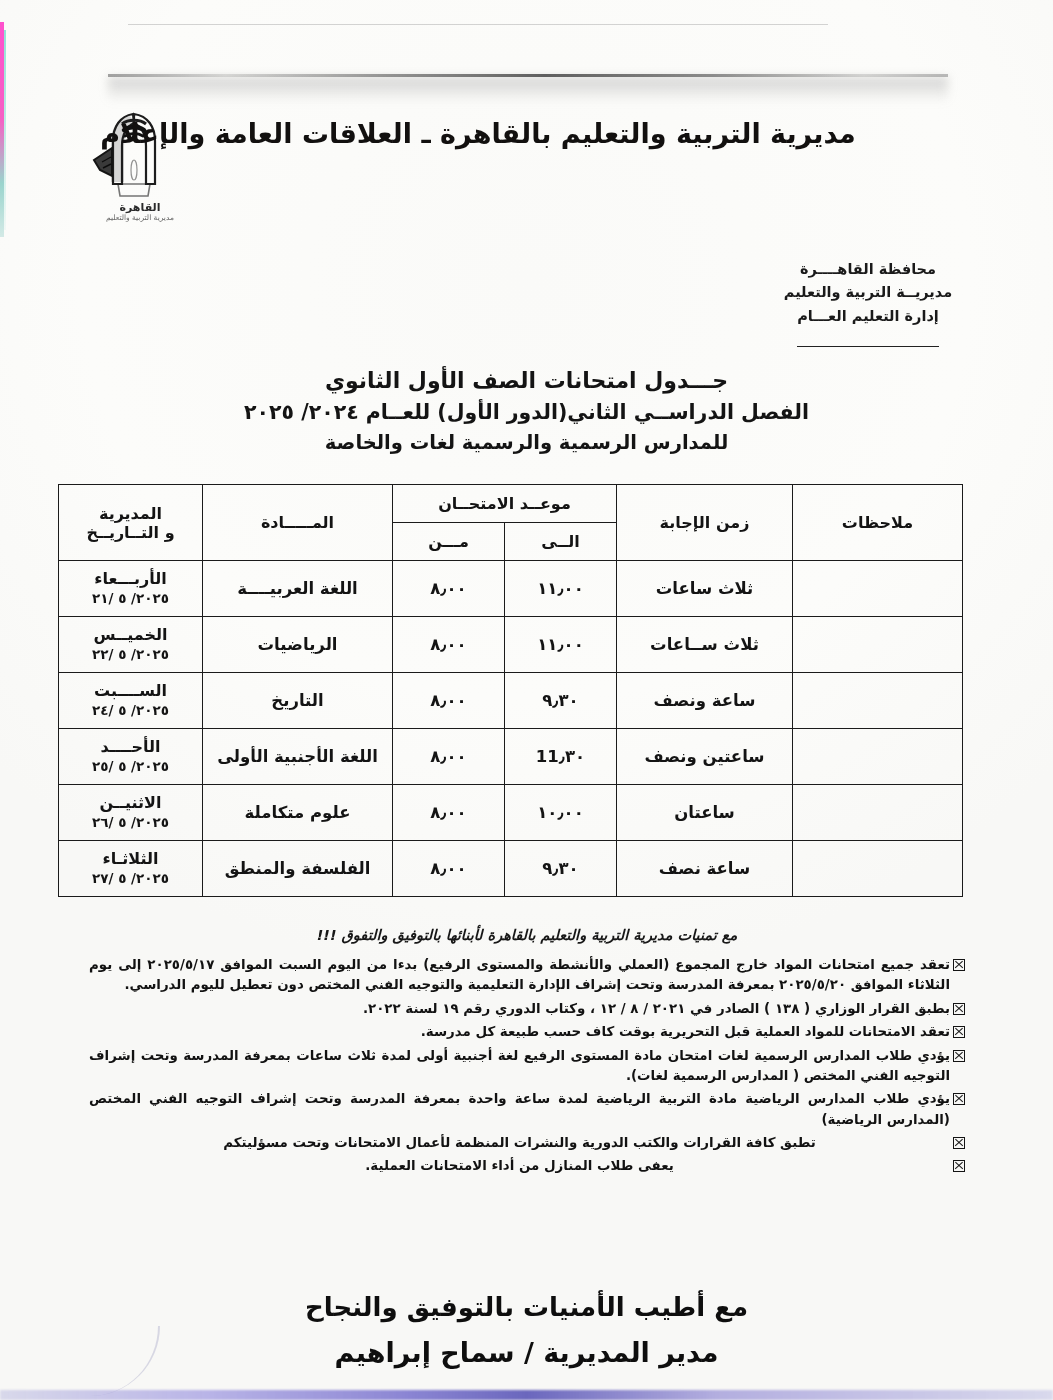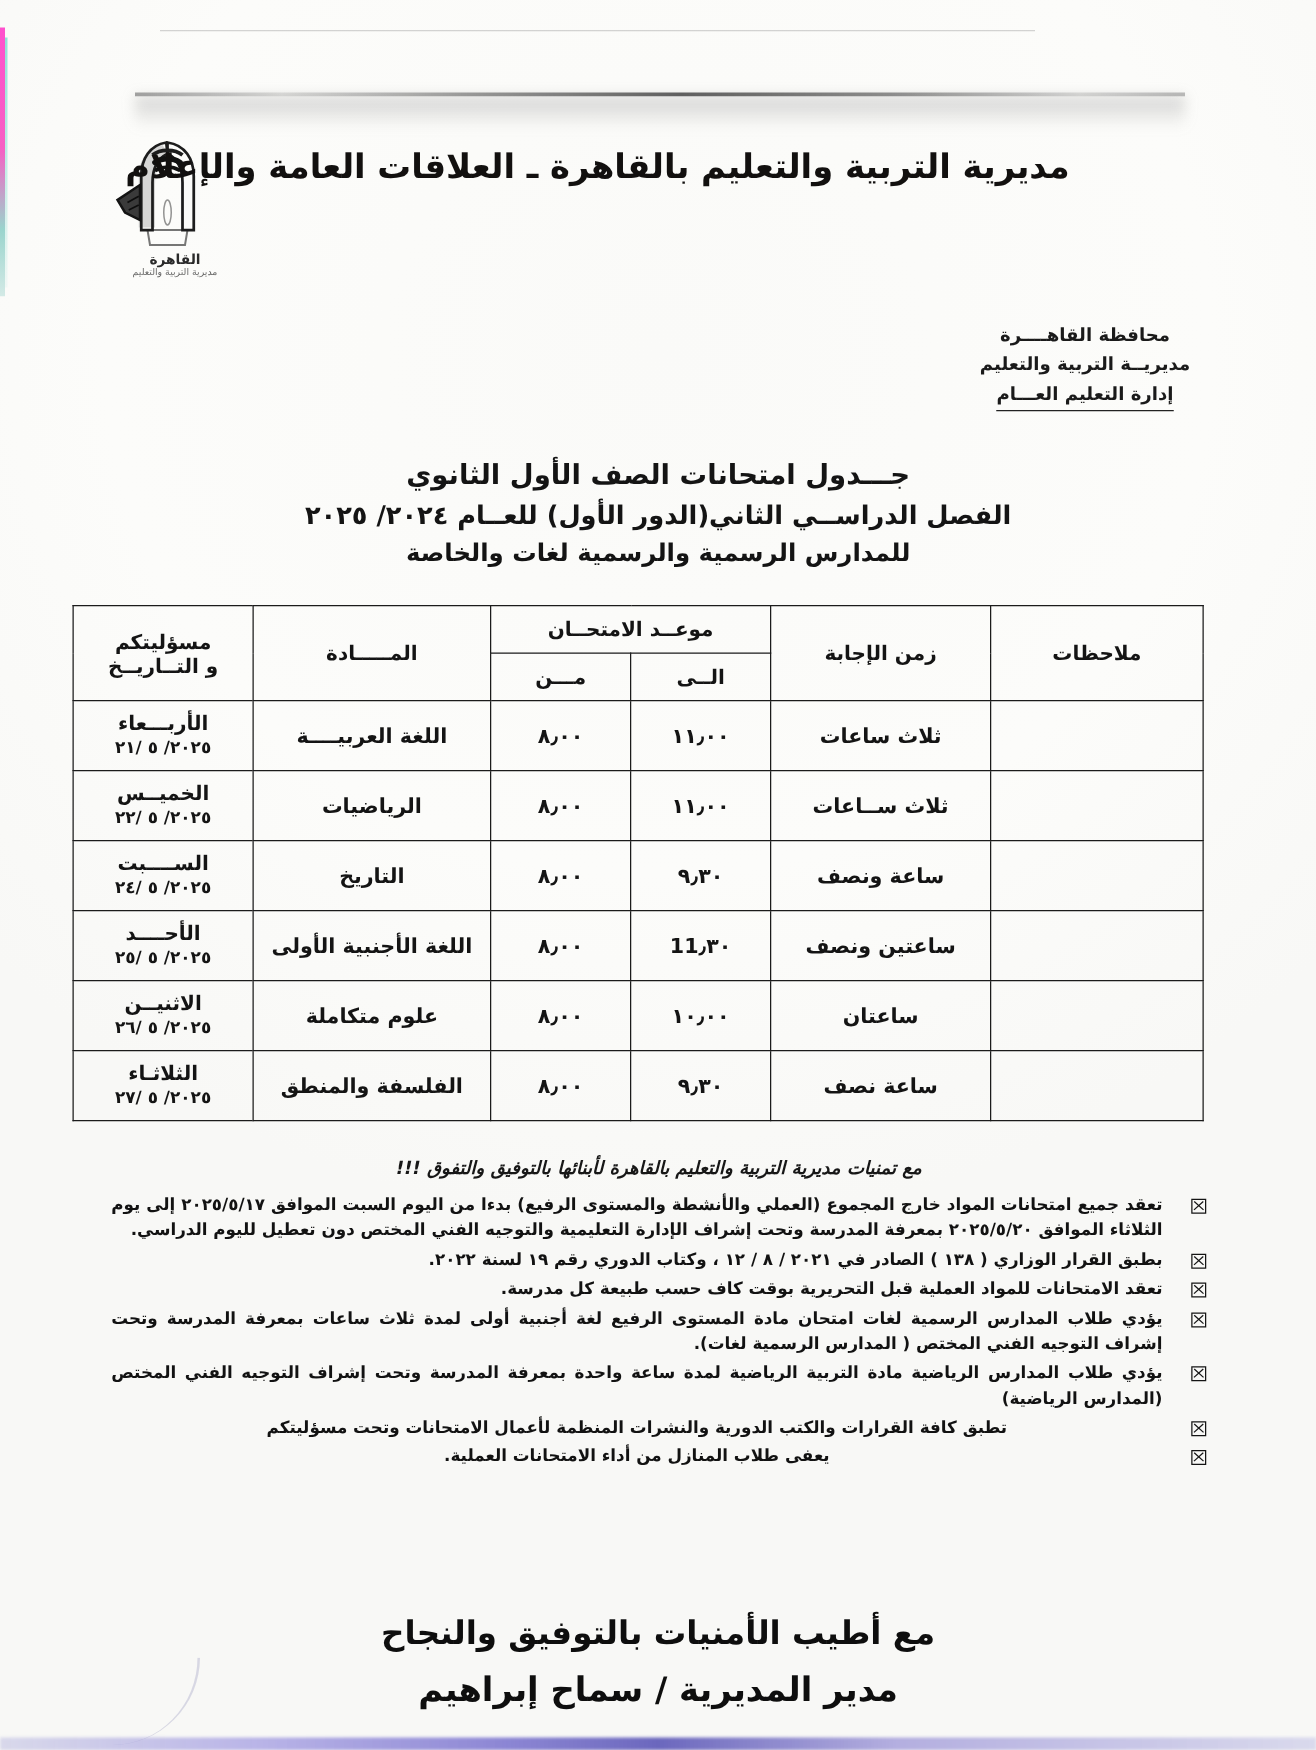--- a/index.html
+++ b/index.html
@@ -147,21 +147,21 @@
     font-weight: bold;
     color: #1a1a1a;
     line-height: 1.62;
     direction: rtl;
     filter: blur(.2px);
   }
   .address-block div { letter-spacing: .6px; }
   .address-block .ul {
     display: inline-block;
     border-bottom: 1.6px solid #222;
-    padding-bottom: 0;
+    padding-bottom: 18px;
   }
 
   
   .doc-title {
     position: absolute;
     top: 365px; left: 0; right: 0;
     text-align: center;
     color: #141414;
     direction: rtl;
     filter: blur(.15px);
@@ -255,21 +255,21 @@
   .notes {
     position: absolute;
     top: 955px; right: 88px;
     width: 876px;
     direction: rtl;
     color: #121212;
   }
   .note {
     display: flex;
     align-items: flex-start;
-    gap: 23px;
+    gap: 3px;
     margin-bottom: 3px;
     font-size: 13.4px;
     font-weight: bold;
     line-height: 1.52;
     letter-spacing: .1px;
     filter: blur(.22px);
   }
   .note-bullet {
     flex: 0 0 auto;
     width: 12px; height: 12px;
@@ -375,21 +375,21 @@
           <col class="c-subj">
           <col class="c-day">
       </colgroup>
       <thead>
         <tr>
           <th class="tall" rowspan="2">ملاحظات</th>
           <th class="tall" rowspan="2">زمن الإجابة</th>
           <th colspan="2">موعــد الامتحــان</th>
           <th class="tall" rowspan="2">المـــــادة</th>
           <th class="tall" rowspan="2">
-            <div>مسؤليتكم</div>
+            <div>المديرية</div>
             <div>و التــاريــخ</div>
           </th>
         </tr>
         <tr>
           <th>الــى</th>
           <th>مـــن</th>
         </tr>
       </thead>
       <tbody>
         <tr>

